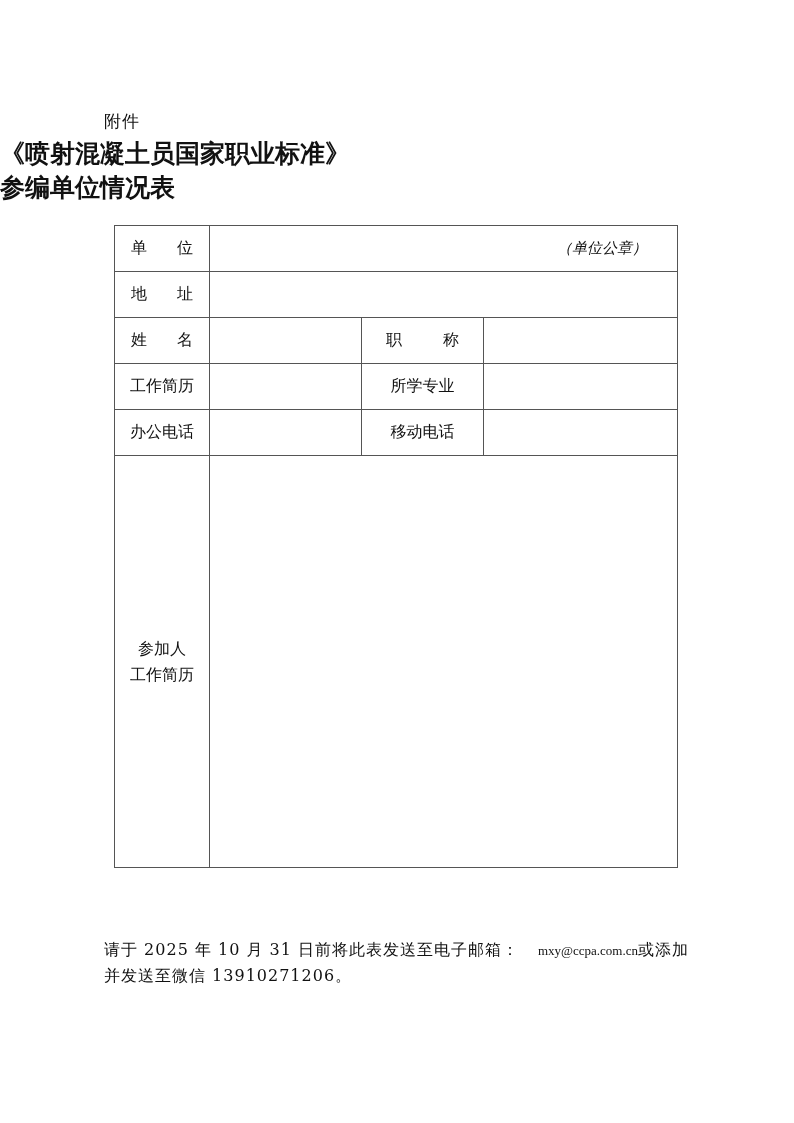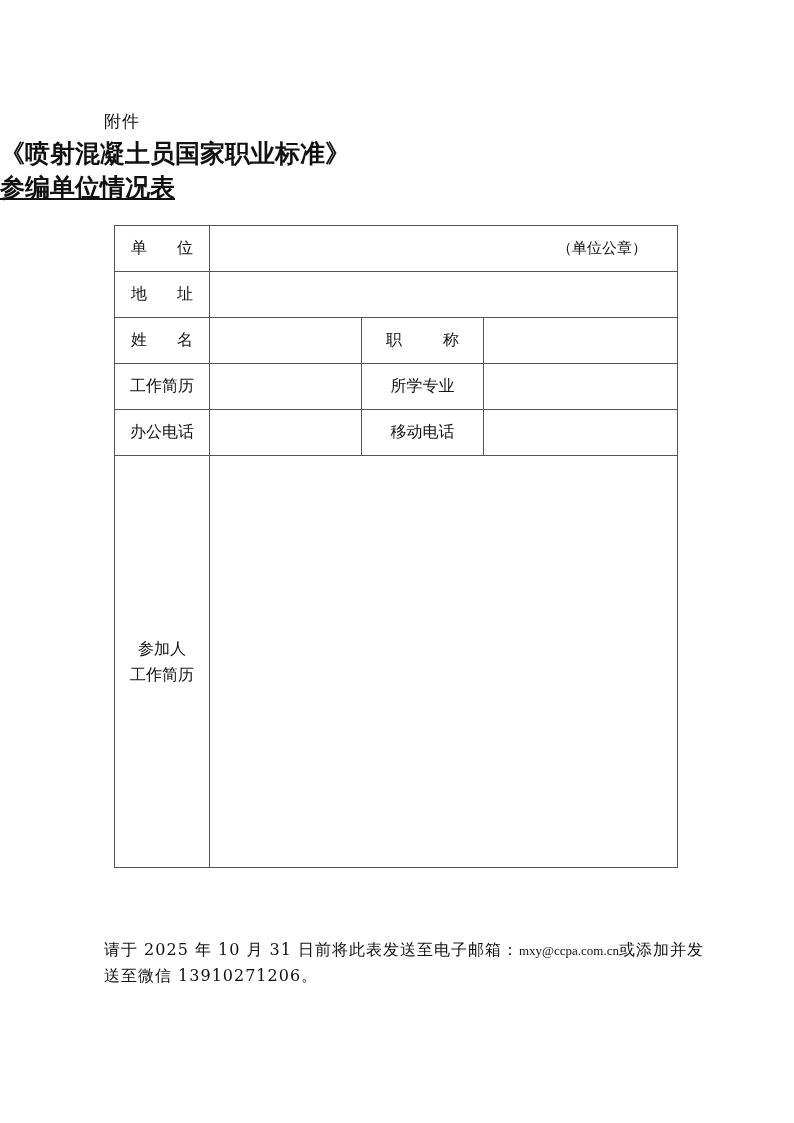--- a/index.html
+++ b/index.html
@@ -3,31 +3,31 @@
 <meta charset="utf-8">
 <style>
   html, body { margin:0; padding:0; background:#ffffff; }
   body { width:794px; height:1123px; position:relative; overflow:hidden;
          font-family:"DejaVu Serif", "Liberation Serif", serif; color:#111; }
   .attach { position:absolute; left:104px; top:110px; font-size:17px; letter-spacing:1px;
             font-family:"DejaVu Sans", sans-serif; }
   .title { position:absolute; left:0; width:794px; text-align:left; font-weight:bold;
            font-family:"DejaVu Sans", sans-serif; font-size:25px; }
   .t1 { top:137px; }
-  .t2 { top:171px;text-decoration:underline; }
+  .t2 { top:171px; }
   table { position:absolute; left:114px; top:225px; border-collapse:collapse;
           width:563px; table-layout:fixed; }
   td { border:1.5px solid #555; padding:0; font-size:16px; vertical-align:middle; }
   td.label { text-align:center; }
   .spaced { display:flex; justify-content:space-between; padding:0 16px; }
   .spaced2 { display:flex; justify-content:space-between; padding:0 24px; }
-  .seal { text-align:right; padding-right:30px; font-size:15px; }
+  .seal { text-align:right; padding-right:30px; font-size:15px;font-style:italic; }
   .note { position:absolute; left:104px; top:937px; width:600px; font-size:16px;
           line-height:25px; letter-spacing:1px; }
-  .email { font-size:13px; font-family:"Liberation Serif", serif; letter-spacing:0; }
+  .email { font-size:13px; font-family:"Liberation Serif", serif; letter-spacing:0;margin-left:19px; }
   .mono { font-family:"DejaVu Sans Mono", monospace; font-size:15px; }
 </style>
 </head>
 <body>
 
 <div class="attach">附件</div>
 <div class="title t1">《喷射混凝土员国家职业标准》</div>
 <div class="title t2">参编单位情况表</div>
 
 <table>

